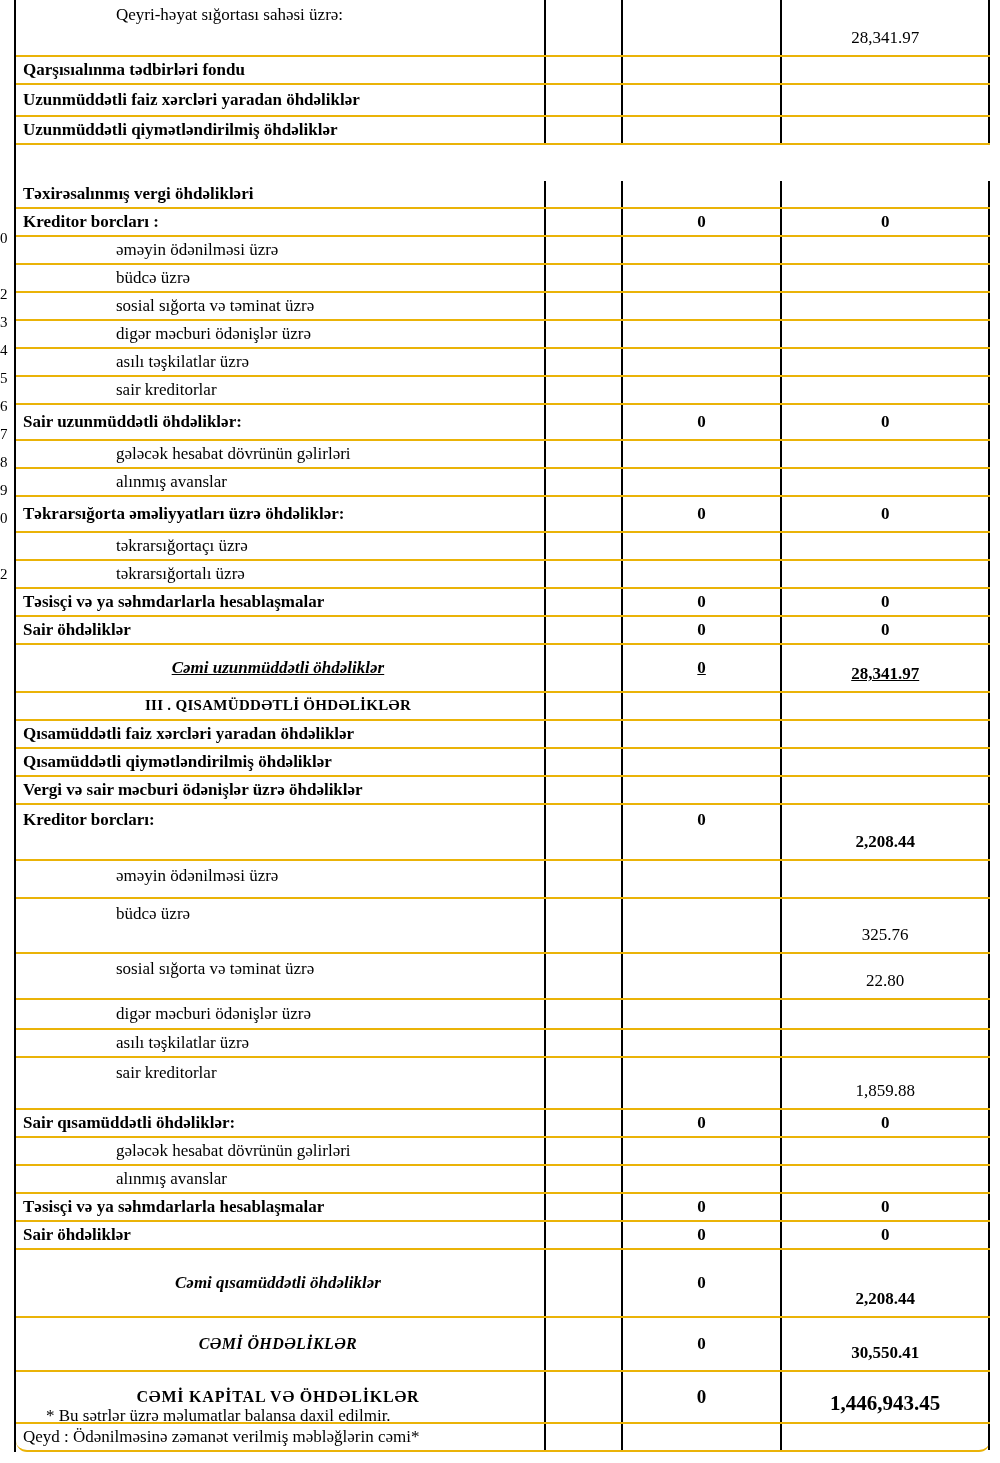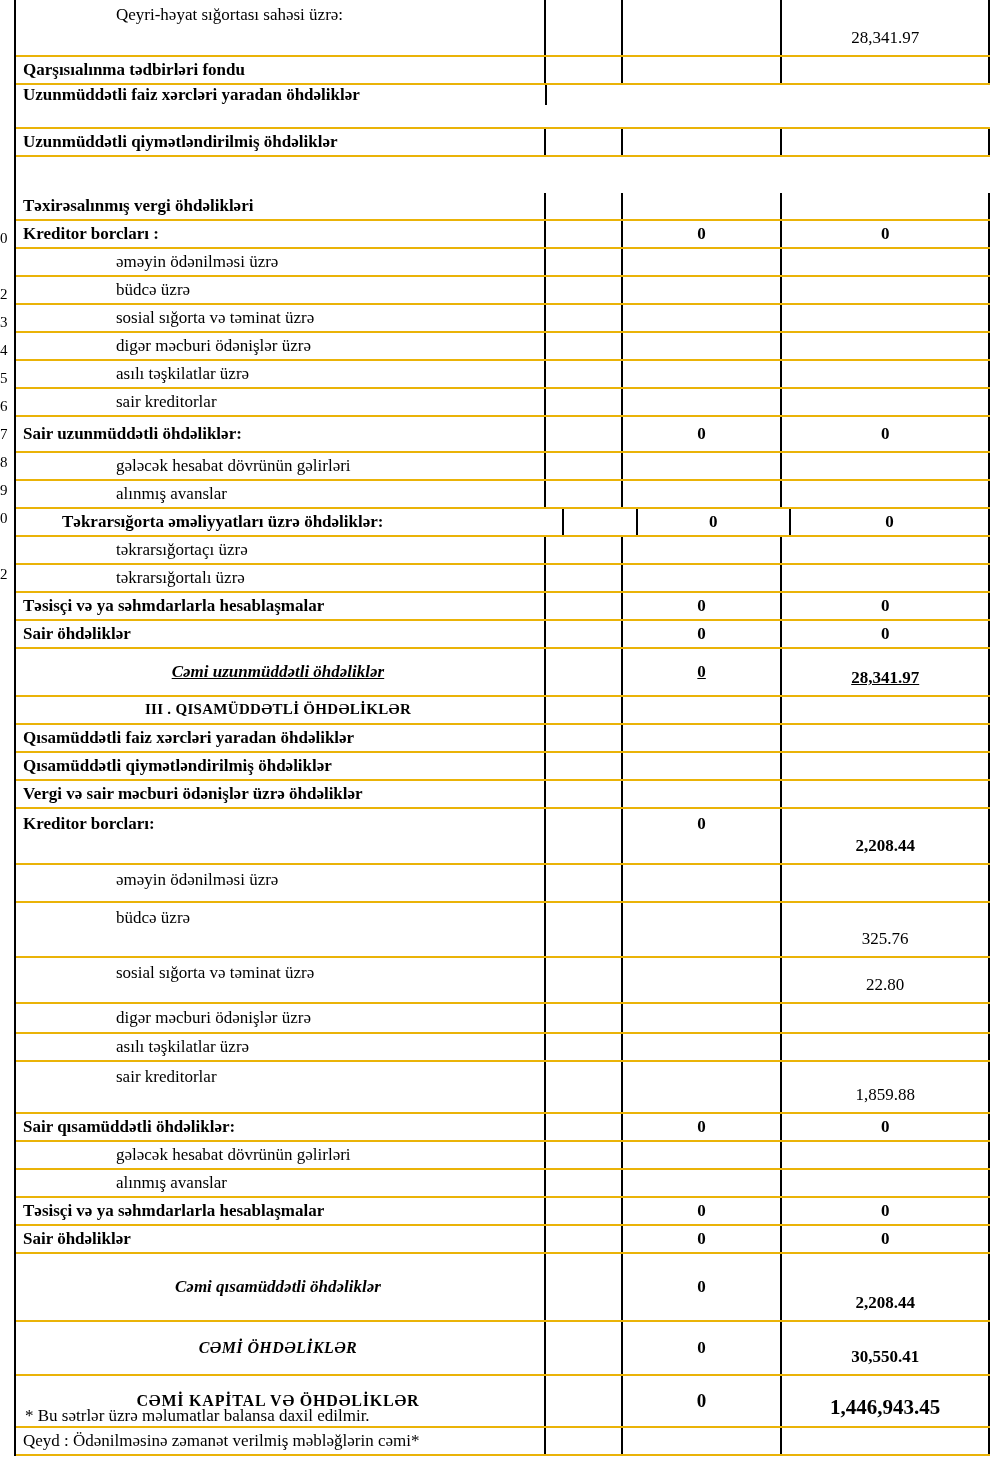--- a/index.html
+++ b/index.html
@@ -52,21 +52,21 @@
   .v1-grand { font-size:19px; }
 
   .mdigit {
     position:absolute;
     left:0px;
     font-size:15px;
     font-family:"Liberation Serif","DejaVu Serif",serif;
   }
   .footnote {
     position:absolute;
-    left:25px;
+    left:46px;
     top:1406px;
     font-size:17px;
   }
 </style>
 </head>
 <body>
 
 <div class="page">
   <div id="digits">
       <span class="mdigit" style="top: 230px;">0</span>
@@ -87,21 +87,21 @@
         <div class="cell c-empty"></div>
         <div class="cell c-v1"></div>
         <div class="cell c-v2 v-norm v-bottom">28,341.97</div>
       </div>
       <div class="trow" style="height: 28px;">
         <div class="cell c-label lbl-bold">Qarşısıalınma tədbirləri fondu</div>
         <div class="cell c-empty"></div>
         <div class="cell c-v1"></div>
         <div class="cell c-v2 v-bold"></div>
       </div>
-      <div class="trow" style="height: 44px; flex-direction: column;">
+      <div class="trow" style="height: 32px;">
         <div class="cell c-label lbl-bold">Uzunmüddətli faiz xərcləri yaradan öhdəliklər</div>
         <div class="cell c-empty"></div>
         <div class="cell c-v1"></div>
         <div class="cell c-v2 v-bold"></div>
       </div>
       <div class="trow" style="height: 28px;">
         <div class="cell c-label lbl-bold">Uzunmüddətli qiymətləndirilmiş öhdəliklər</div>
         <div class="cell c-empty"></div>
         <div class="cell c-v1"></div>
         <div class="cell c-v2 v-bold"></div>
@@ -165,21 +165,21 @@
         <div class="cell c-empty"></div>
         <div class="cell c-v1"></div>
         <div class="cell c-v2 v-norm"></div>
       </div>
       <div class="trow" style="height: 28px;">
         <div class="cell c-label lbl-sub">alınmış avanslar</div>
         <div class="cell c-empty"></div>
         <div class="cell c-v1"></div>
         <div class="cell c-v2 v-norm"></div>
       </div>
-      <div class="trow" style="height: 28px; padding-left: 39px;">
+      <div class="trow" style="height: 36px;">
         <div class="cell c-label lbl-bold">Təkrarsığorta əməliyyatları üzrə öhdəliklər:</div>
         <div class="cell c-empty"></div>
         <div class="cell c-v1">0</div>
         <div class="cell c-v2 v-bold">0</div>
       </div>
       <div class="trow" style="height: 28px;">
         <div class="cell c-label lbl-sub">təkrarsığortaçı üzrə</div>
         <div class="cell c-empty"></div>
         <div class="cell c-v1"></div>
         <div class="cell c-v2 v-norm"></div>
@@ -315,21 +315,21 @@
         <div class="cell c-empty"></div>
         <div class="cell c-v1">0</div>
         <div class="cell c-v2 v-bold v-bottom">30,550.41</div>
       </div>
       <div class="trow" style="height: 52px;">
         <div class="cell c-label lbl-grand">CƏMİ KAPİTAL VƏ ÖHDƏLİKLƏR</div>
         <div class="cell c-empty"></div>
         <div class="cell c-v1 v1-grand">0</div>
         <div class="cell c-v2 v-grand v-bottom">1,446,943.45</div>
       </div>
-      <div class="trow" style="height: 28px;">
+      <div class="trow" style="height: 28px; border-radius: 11px;">
         <div class="cell c-label lbl-normal">Qeyd : Ödənilməsinə zəmanət verilmiş məbləğlərin cəmi*</div>
         <div class="cell c-empty"></div>
         <div class="cell c-v1"></div>
         <div class="cell c-v2 v-bold"></div>
       </div>
     </div>
   <div class="footnote">* Bu sətrlər üzrə məlumatlar balansa daxil edilmir.</div>
 </div>
 
 </body></html>

